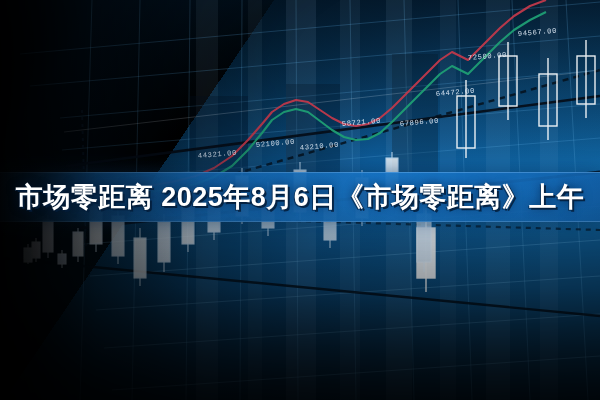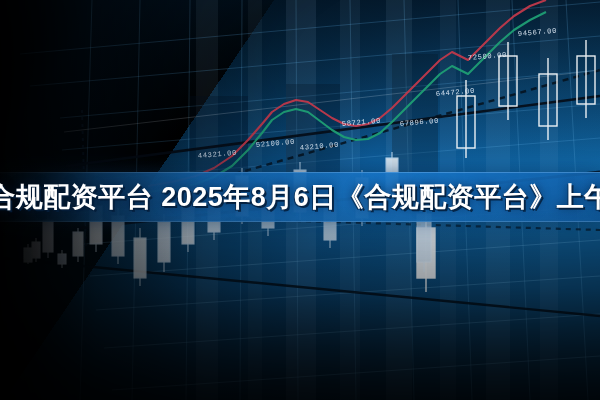--- a/index.html
+++ b/index.html
@@ -215,15 +215,15 @@
     </g>
   </svg>
 
   <div id="band">
     <div id="band-top"></div>
     <div id="band-bot"></div>
   </div>
 
   <div id="vignette"></div>
 
-  <div id="title">合规配资平台 2025年8月6日《合规配资平台》上午</div>
+  <div id="title">市场零距离 2025年8月6日《市场零距离》上午</div>
 
 </div>
 
 </body></html>

